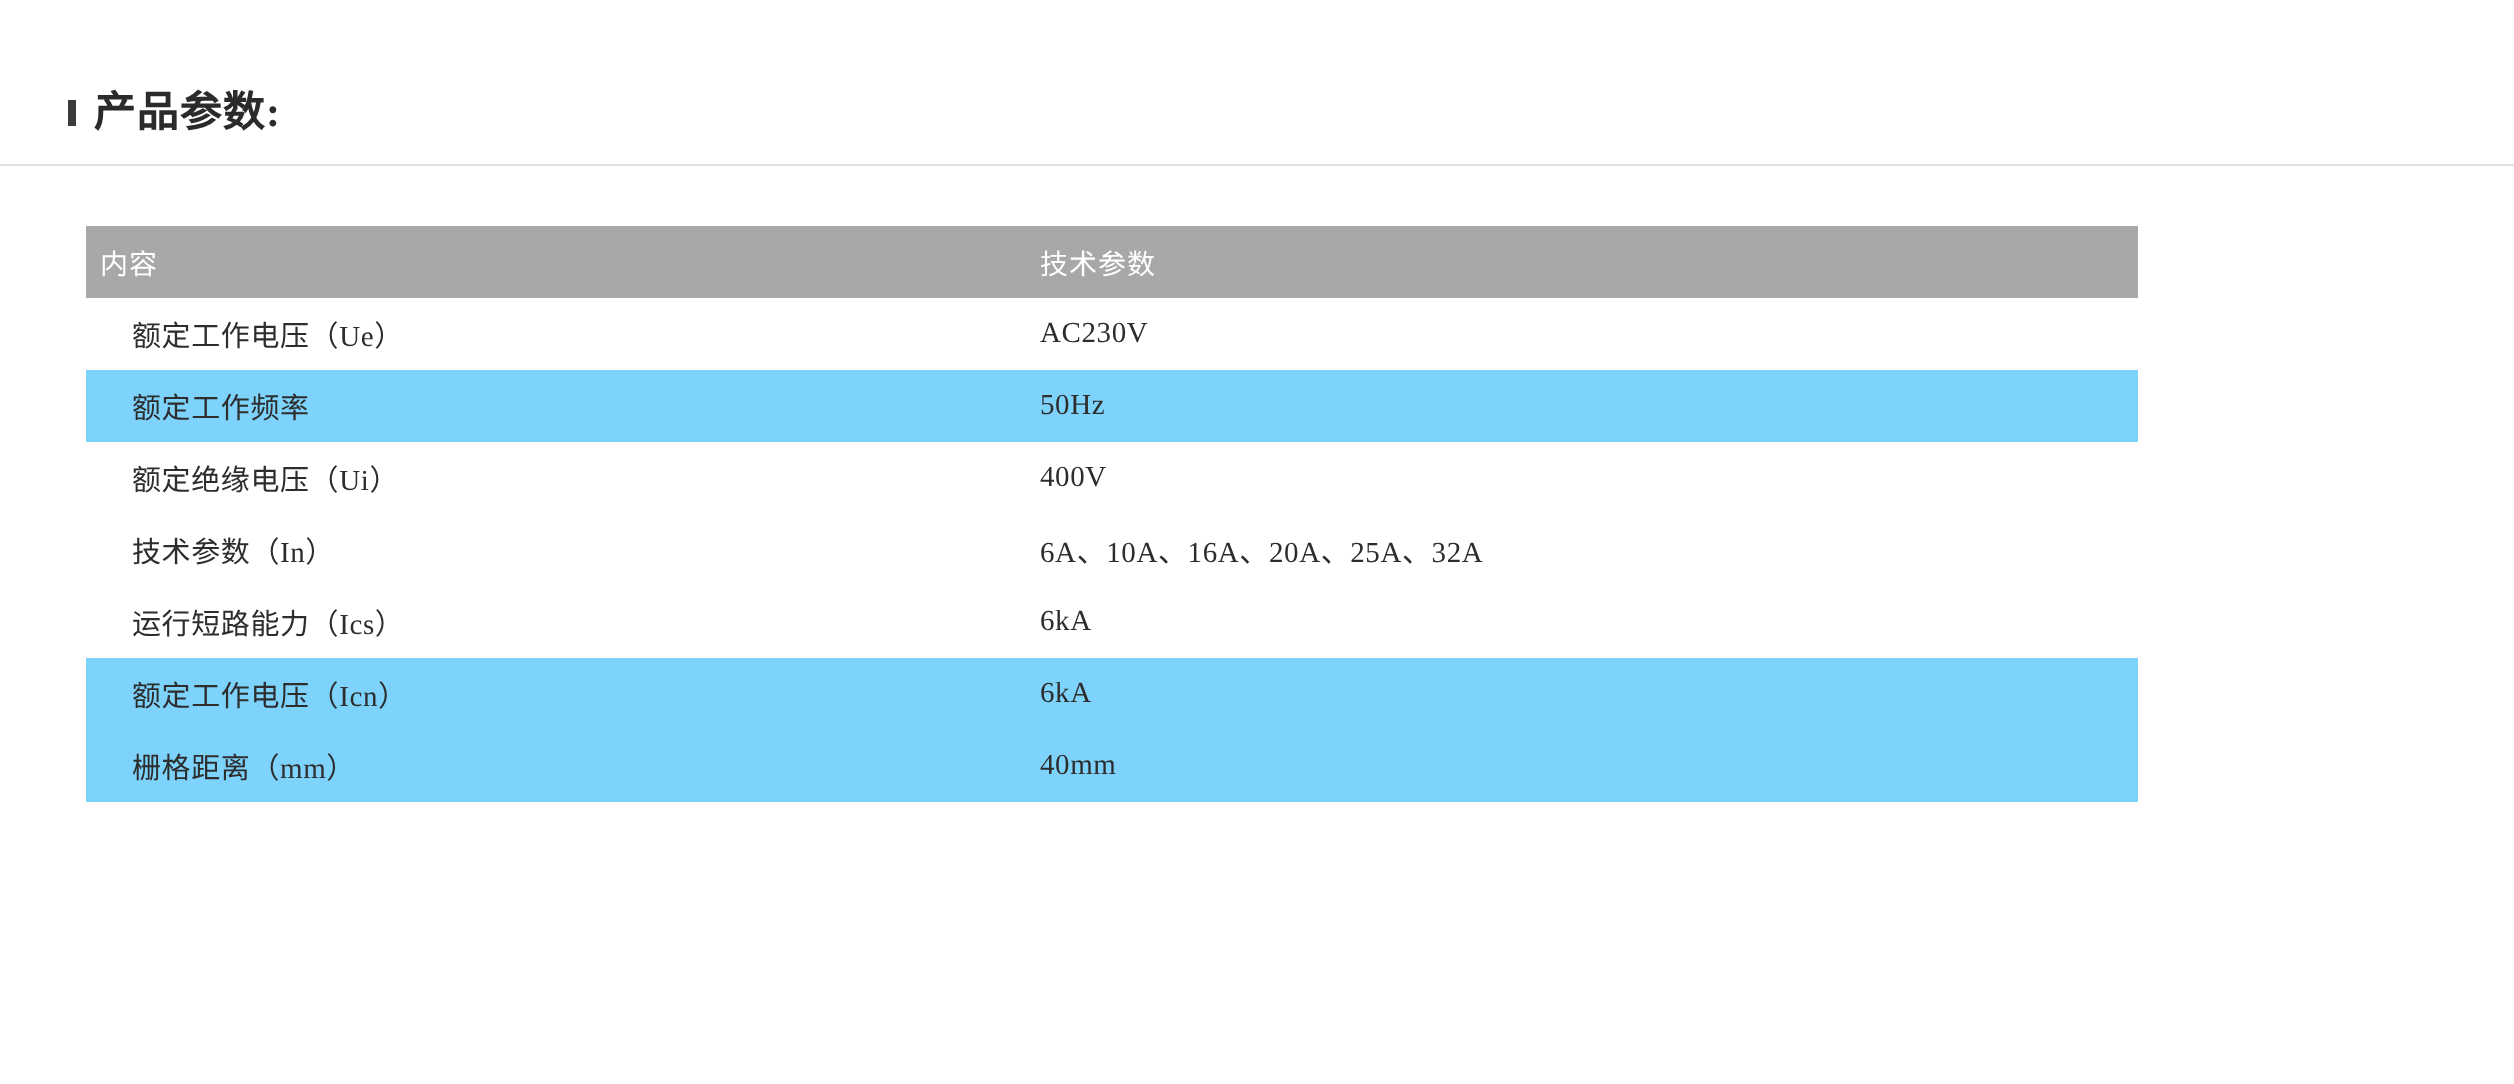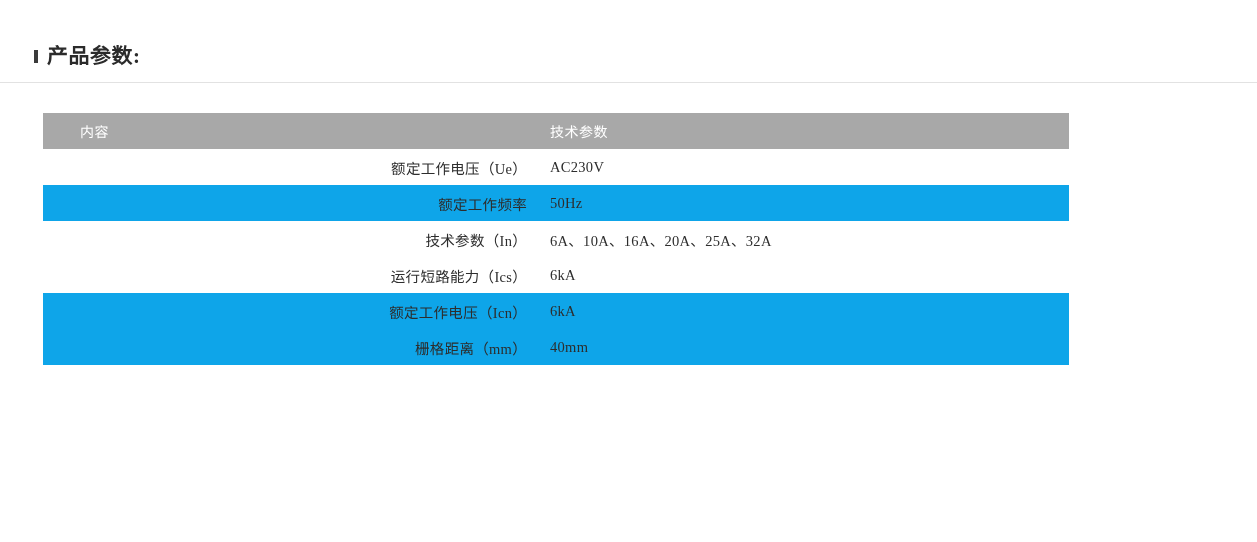--- a/index.html
+++ b/index.html
@@ -74,34 +74,34 @@
     font-weight: normal;
   }
   table.spec-table thead th {
     height: 36px;
     background: #a8a8a8;
     color: #ffffff;
     font-family: "Liberation Serif", serif;
     font-size: 14px;
     letter-spacing: 0.5px;
   }
-  table.spec-table thead th.col-a { padding-left: 37px; width: 447px; }
+  table.spec-table thead th.col-a { padding-left: 7px; width: 447px; }
   table.spec-table thead th.col-b { padding-left: 23px; }
 
   table.spec-table tbody tr { height: 36px; }
   table.spec-table tbody tr.row-odd  { background: #ffffff; }
-  table.spec-table tbody tr.row-even { background: #0ea5e9; }
+  table.spec-table tbody tr.row-even { background: #7dd3fc; }
 
   table.spec-table tbody td {
     font-family: "Liberation Serif", serif;
     font-size: 14.5px;
     color: #2d2d2d;
     letter-spacing: 0.3px;
   }
-  table.spec-table tbody td.col-a { padding-left: 23px; width: 447px; text-align: right; }
+  table.spec-table tbody td.col-a { padding-left: 23px; width: 447px; }
   table.spec-table tbody td.col-b { padding-left: 23px; }
 </style>
 </head>
 <body>
 
 <div class="page">
 
   <div class="section-head">
     <span class="head-marker"></span>
     <span class="head-title">产品参数:</span>
@@ -120,20 +120,24 @@
       <tbody>
         <tr class="row-odd">
           <td class="col-a">额定工作电压（Ue）</td>
           <td class="col-b">AC230V</td>
         </tr>
         <tr class="row-even">
           <td class="col-a">额定工作频率</td>
           <td class="col-b">50Hz</td>
         </tr>
         <tr class="row-odd">
+          <td class="col-a">额定绝缘电压（Ui）</td>
+          <td class="col-b">400V</td>
+        </tr>
+        <tr class="row-odd">
           <td class="col-a">技术参数（In）</td>
           <td class="col-b">6A、10A、16A、20A、25A、32A</td>
         </tr>
         <tr class="row-odd">
           <td class="col-a">运行短路能力（Ics）</td>
           <td class="col-b">6kA</td>
         </tr>
         <tr class="row-even">
           <td class="col-a">额定工作电压（Icn）</td>
           <td class="col-b">6kA</td>

